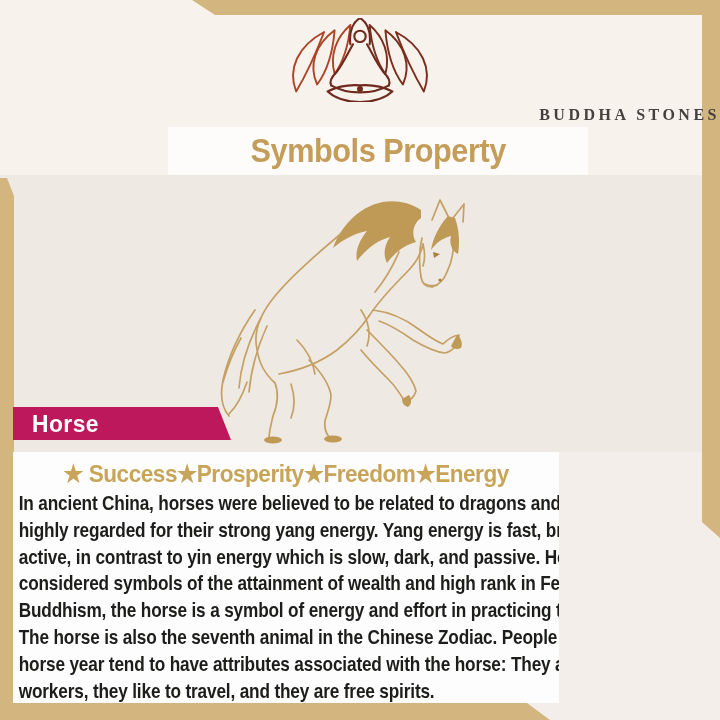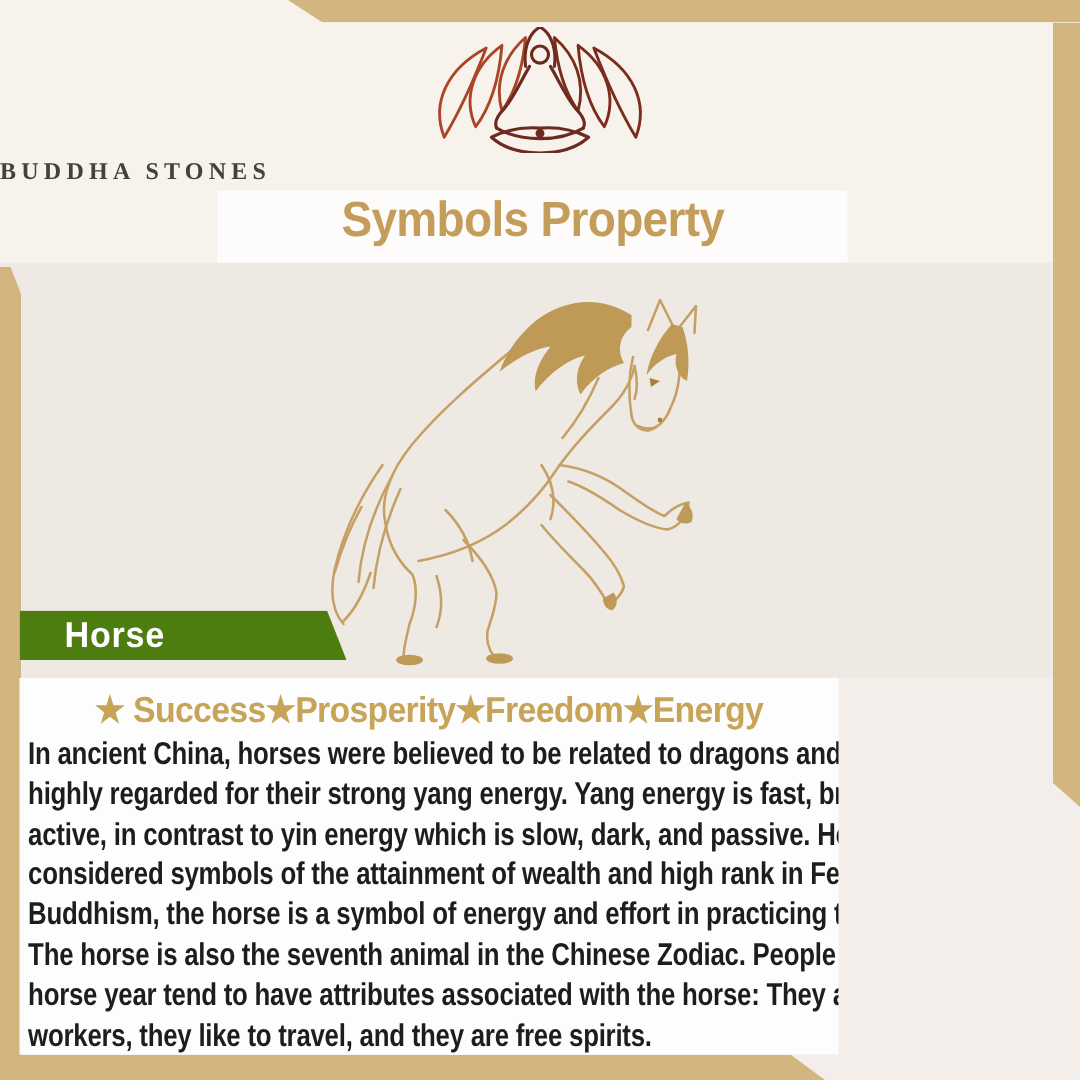--- a/index.html
+++ b/index.html
@@ -15,43 +15,42 @@
   .ribbon{background:#d3b580;position:absolute;}
   .ribbon-top{left:0;top:0;width:720px;height:15px;
     clip-path:polygon(192px 0,720px 0,720px 15px,215px 15px);}
   .ribbon-right{left:702px;top:15px;width:18px;height:523px;
     clip-path:polygon(0 0,100% 0,100% 100%,0 507px);}
   .ribbon-left{left:0;top:178px;width:14px;height:542px;
     clip-path:polygon(0 0,7px 0,14px 18px,14px 100%,0 100%);}
   .ribbon-bottom{left:0;top:703px;width:720px;height:17px;
     clip-path:polygon(0 0,527px 0,550px 100%,0 100%);}
   
-  .logo-wrap{position:absolute;left:0;top:18px;width:720px;text-align:left;}
+  .logo-wrap{position:absolute;left:0;top:18px;width:720px;text-align:right;}
   .logo-wrap svg{display:block;margin:0 auto;}
   .brand-name{
     margin-top:4px;font-family:"Liberation Serif", serif;font-weight:600;
     font-size:16px;letter-spacing:3.5px;color:#44403d;
   }
   
   .title-banner{
-    position:absolute;left:145px;top:127px;width:420px;height:48px;
-    background:#fdfcfa;display:flex;align-items:flex-start;justify-content:center;
+    position:absolute;left:168px;top:127px;width:420px;height:48px;
+    background:#fdfcfa;display:flex;align-items:center;justify-content:center;
   }
   .title-banner span{
     font-size:33px;font-weight:700;color:#c49d5b;letter-spacing:-0.5px;
     transform:scaleX(0.93);white-space:nowrap;
   }
   
   .horse-art{position:absolute;left:213px;top:192px;}
   
   .zodiac-banner{
     position:absolute;left:13px;top:407px;width:218px;height:33px;
-    background:#4d7c0f;display:flex;align-items:center;
+    background:#be185d;display:flex;align-items:center;
     clip-path:polygon(0 0,205px 0,218px 100%,0 100%);
-    padding-left:11px;
   }
   .zodiac-banner span{
     color:#ffffff;font-weight:700;font-size:24px;padding-left:20px;
     transform:scaleX(0.95);transform-origin:0 50%;letter-spacing:0.5px;
   }
   
   .content-panel{
     position:absolute;left:13px;top:452px;width:546px;height:251px;
     background:#fefdfd;overflow:hidden;
   }

